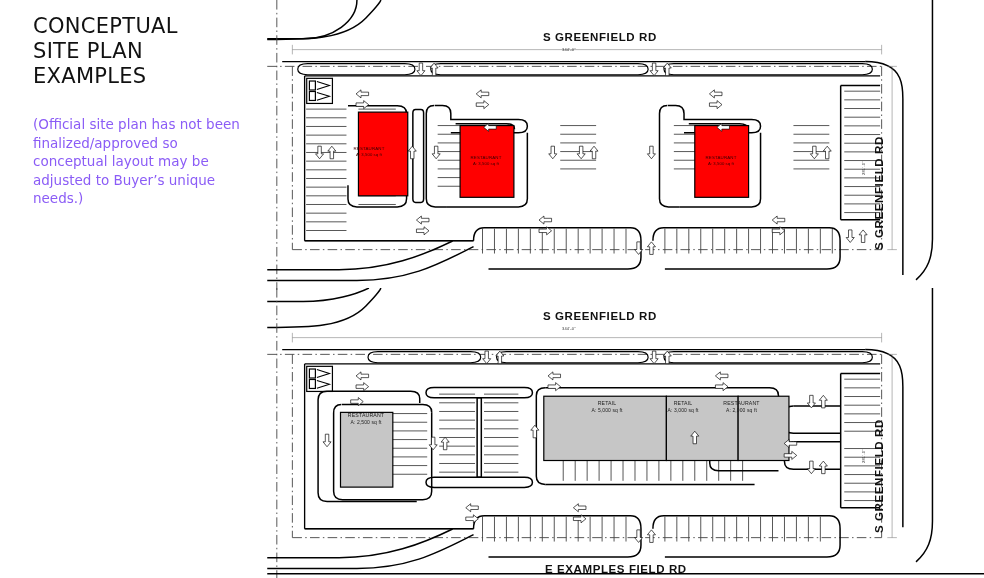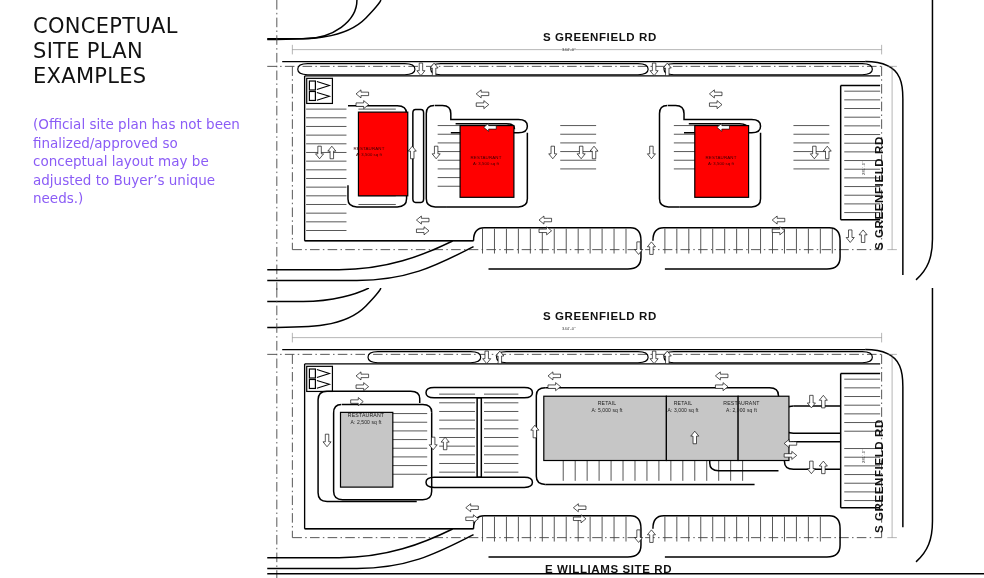--- a/index.html
+++ b/index.html
@@ -601,21 +601,21 @@
           <path d="M207.4,83.5 L210.6,83.5"></path>
       </g>
     </svg>
 
     <span class="roadlabel" style="left:277px;top:22px;">S GREENFIELD RD</span>
     <span class="dim" style="left:296px;top:38px;font-size:4px;">344'-0"</span>
 
     <span class="roadlabel vert" style="left:607px;top:245px;transform:rotate(-90deg);">S GREENFIELD RD</span>
     <span class="dim vert" style="left:595px;top:175px;transform:rotate(-90deg);font-size:4px;">281'-0"</span>
 
-    <span class="roadlabel" style="left:279px;top:275px;">E WILLIAMS SITE RD</span>
+    <span class="roadlabel" style="left:279px;top:275px;">E EXAMPLES FIELD RD</span>
 
     <span class="padlabel ongray big" style="left:64px;top:124px;width:72px;">
       <span class="l1">RESTAURANT</span>
       <span class="l2">A: 2,500 sq ft</span>
     </span>
     <span class="padlabel ongray big" style="left:306px;top:112px;width:70px;">
       <span class="l1">RETAIL</span>
       <span class="l2">A: 5,000 sq ft</span>
     </span>
     <span class="padlabel ongray big" style="left:390px;top:112px;width:54px;">

